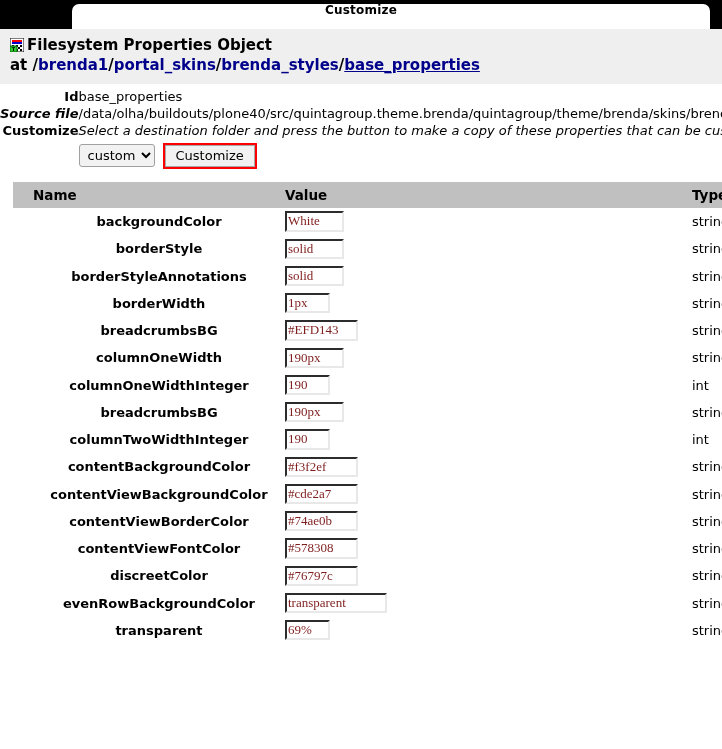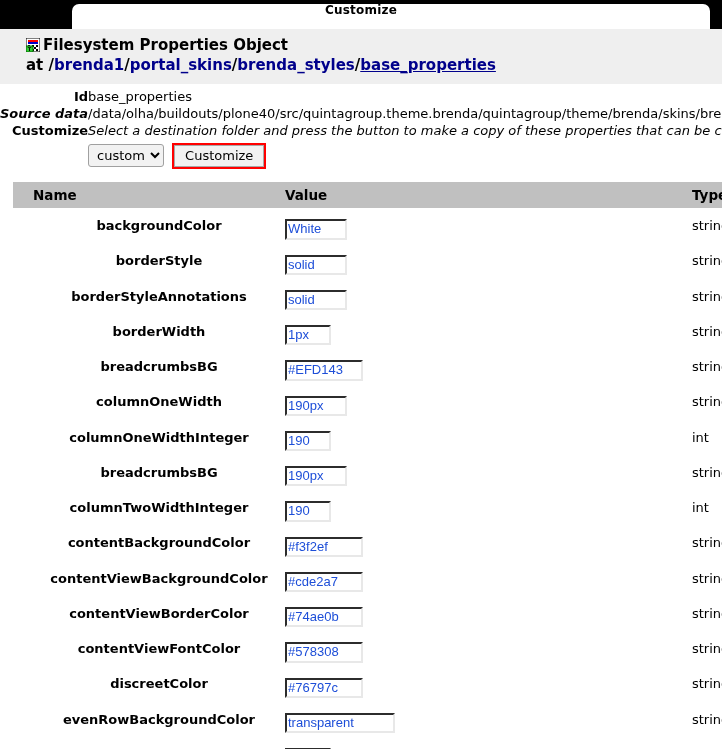--- a/index.html
+++ b/index.html
@@ -48,21 +48,20 @@
   .title-band {
     background: #efefef;
     padding: 6px 0 8px 10px;
     line-height: 1.35;
   }
   .title-line {
     font-size: 15px;
     font-weight: bold;
     color: #000000;
     display: block;
-    margin-left: 16px;
   }
   .obj-icon {
     display: inline-block;
     width: 14px;
     height: 14px;
     vertical-align: -2px;
     margin-right: 3px;
   }
   .path-link {
     color: #00008b;
@@ -168,33 +167,32 @@
   td.p-name {
     font-weight: bold;
     padding-left: 20px !important;
     white-space: nowrap;
     text-align: center;
   }
   td.p-type {
     white-space: nowrap;
   }
   input.pval {
-    font-family: Liberation Sans, sans-serif;
+    font-family: Liberation Serif, serif;
     font-size: 13px;
     border: 2px inset #d4d0c8;
     border-top-color: #808080;
     border-left-color: #808080;
     border-right-color: #e8e8e8;
     border-bottom-color: #e8e8e8;
     background: #ffffff;
-    color: #1d4ed8;
+    color: #7f1d1d;
     padding: 0 1px;
     line-height: 1.25;
     box-sizing: content-box;
-    margin-top: 8px;
   }
 </style>
 </head>
 <body>
 
 <div class="tabbar">
   <div class="tab-active"></div>
   <div class="tab-label">Customize</div>
 </div>
 
@@ -222,21 +220,21 @@
   </span>
 </div>
 
 <table class="info">
   <tbody>
     <tr>
       <td class="lbl plain">Id</td>
       <td class="val">base_properties</td>
     </tr>
     <tr>
-      <td class="lbl">Source data</td>
+      <td class="lbl">Source file</td>
       <td class="val">/data/olha/buildouts/plone40/src/quintagroup.theme.brenda/quintagroup/theme/brenda/skins/brenda_styles/base_properties.props</td>
     </tr>
     <tr>
       <td class="lbl plain">Customize</td>
       <td class="val em">
         <span>Select a destination folder and press the button to make a copy of these properties that can be customized.</span>
         <div class="ctl-row">
           <select class="dest">
             <option>custom</option>
           </select>

